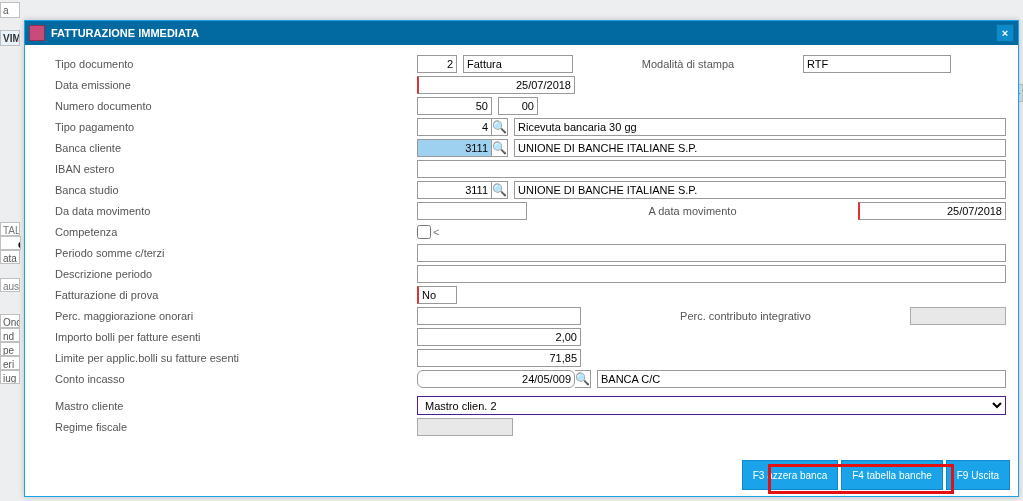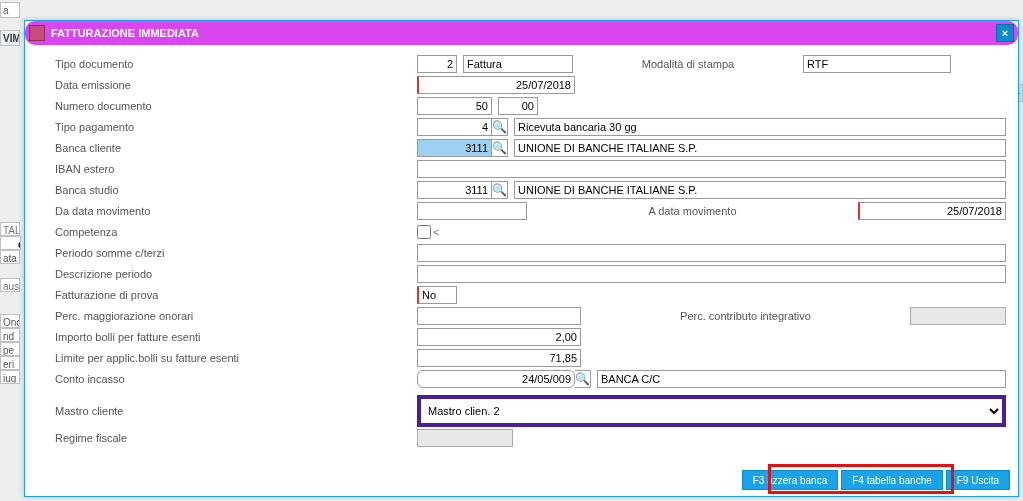--- a/index.html
+++ b/index.html
@@ -32,28 +32,27 @@
     right: 4px;
     bottom: 4px;
     background: #fff;
     border: 1px solid #1aa3e8;
     box-shadow: 0 0 6px rgba(0,0,0,0.2);
     display: flex;
     flex-direction: column;
   }
   .titlebar {
     height: 24px;
-    background: #d946ef;
+    background: #0369a1;
     color: #fff;
     display: flex;
     align-items: center;
     padding: 0 4px;
     font-weight: bold;
     font-size: 11px;
-    border-radius: 10px;
   }
   .titlebar .app-icon {
     width: 16px;
     height: 16px;
     background: #c94b7a;
     border: 1px solid #8a2f52;
     margin-right: 6px;
   }
   .titlebar .spacer { flex: 1; }
   .titlebar .close-btn {
@@ -131,39 +130,39 @@
   .chk-lt {
     display: inline-flex;
     align-items: center;
     gap: 2px;
     color: #777;
   }
   .chk-lt input[type=checkbox]{
     width:14px; height:14px; margin:0;
   }
   select {
-    height: 32px;
-    background: #fff;
-    border: 4px solid #4c1d95;
+    height: 19px;
+    background: #fff;
+    border: 1px solid #4c1d95;
   }
   .shaded-box {
     width: 96px;
     height: 18px;
     border: 1px solid #aaa;
     background: #e8e8e8;
   }
   .footer {
     position: absolute;
     right: 8px;
     bottom: 6px;
     display: flex;
     gap: 3px;
   }
   .btn {
-    height: 20px;
+    height: 30px;
     background: #1aa3e8;
     color: #fff;
     border: 1px solid #0d8acb;
     font-size: 10px;
     padding: 0 10px;
     cursor: pointer;
     display: inline-flex;
     align-items: center;
   }
   .highlight-box {

